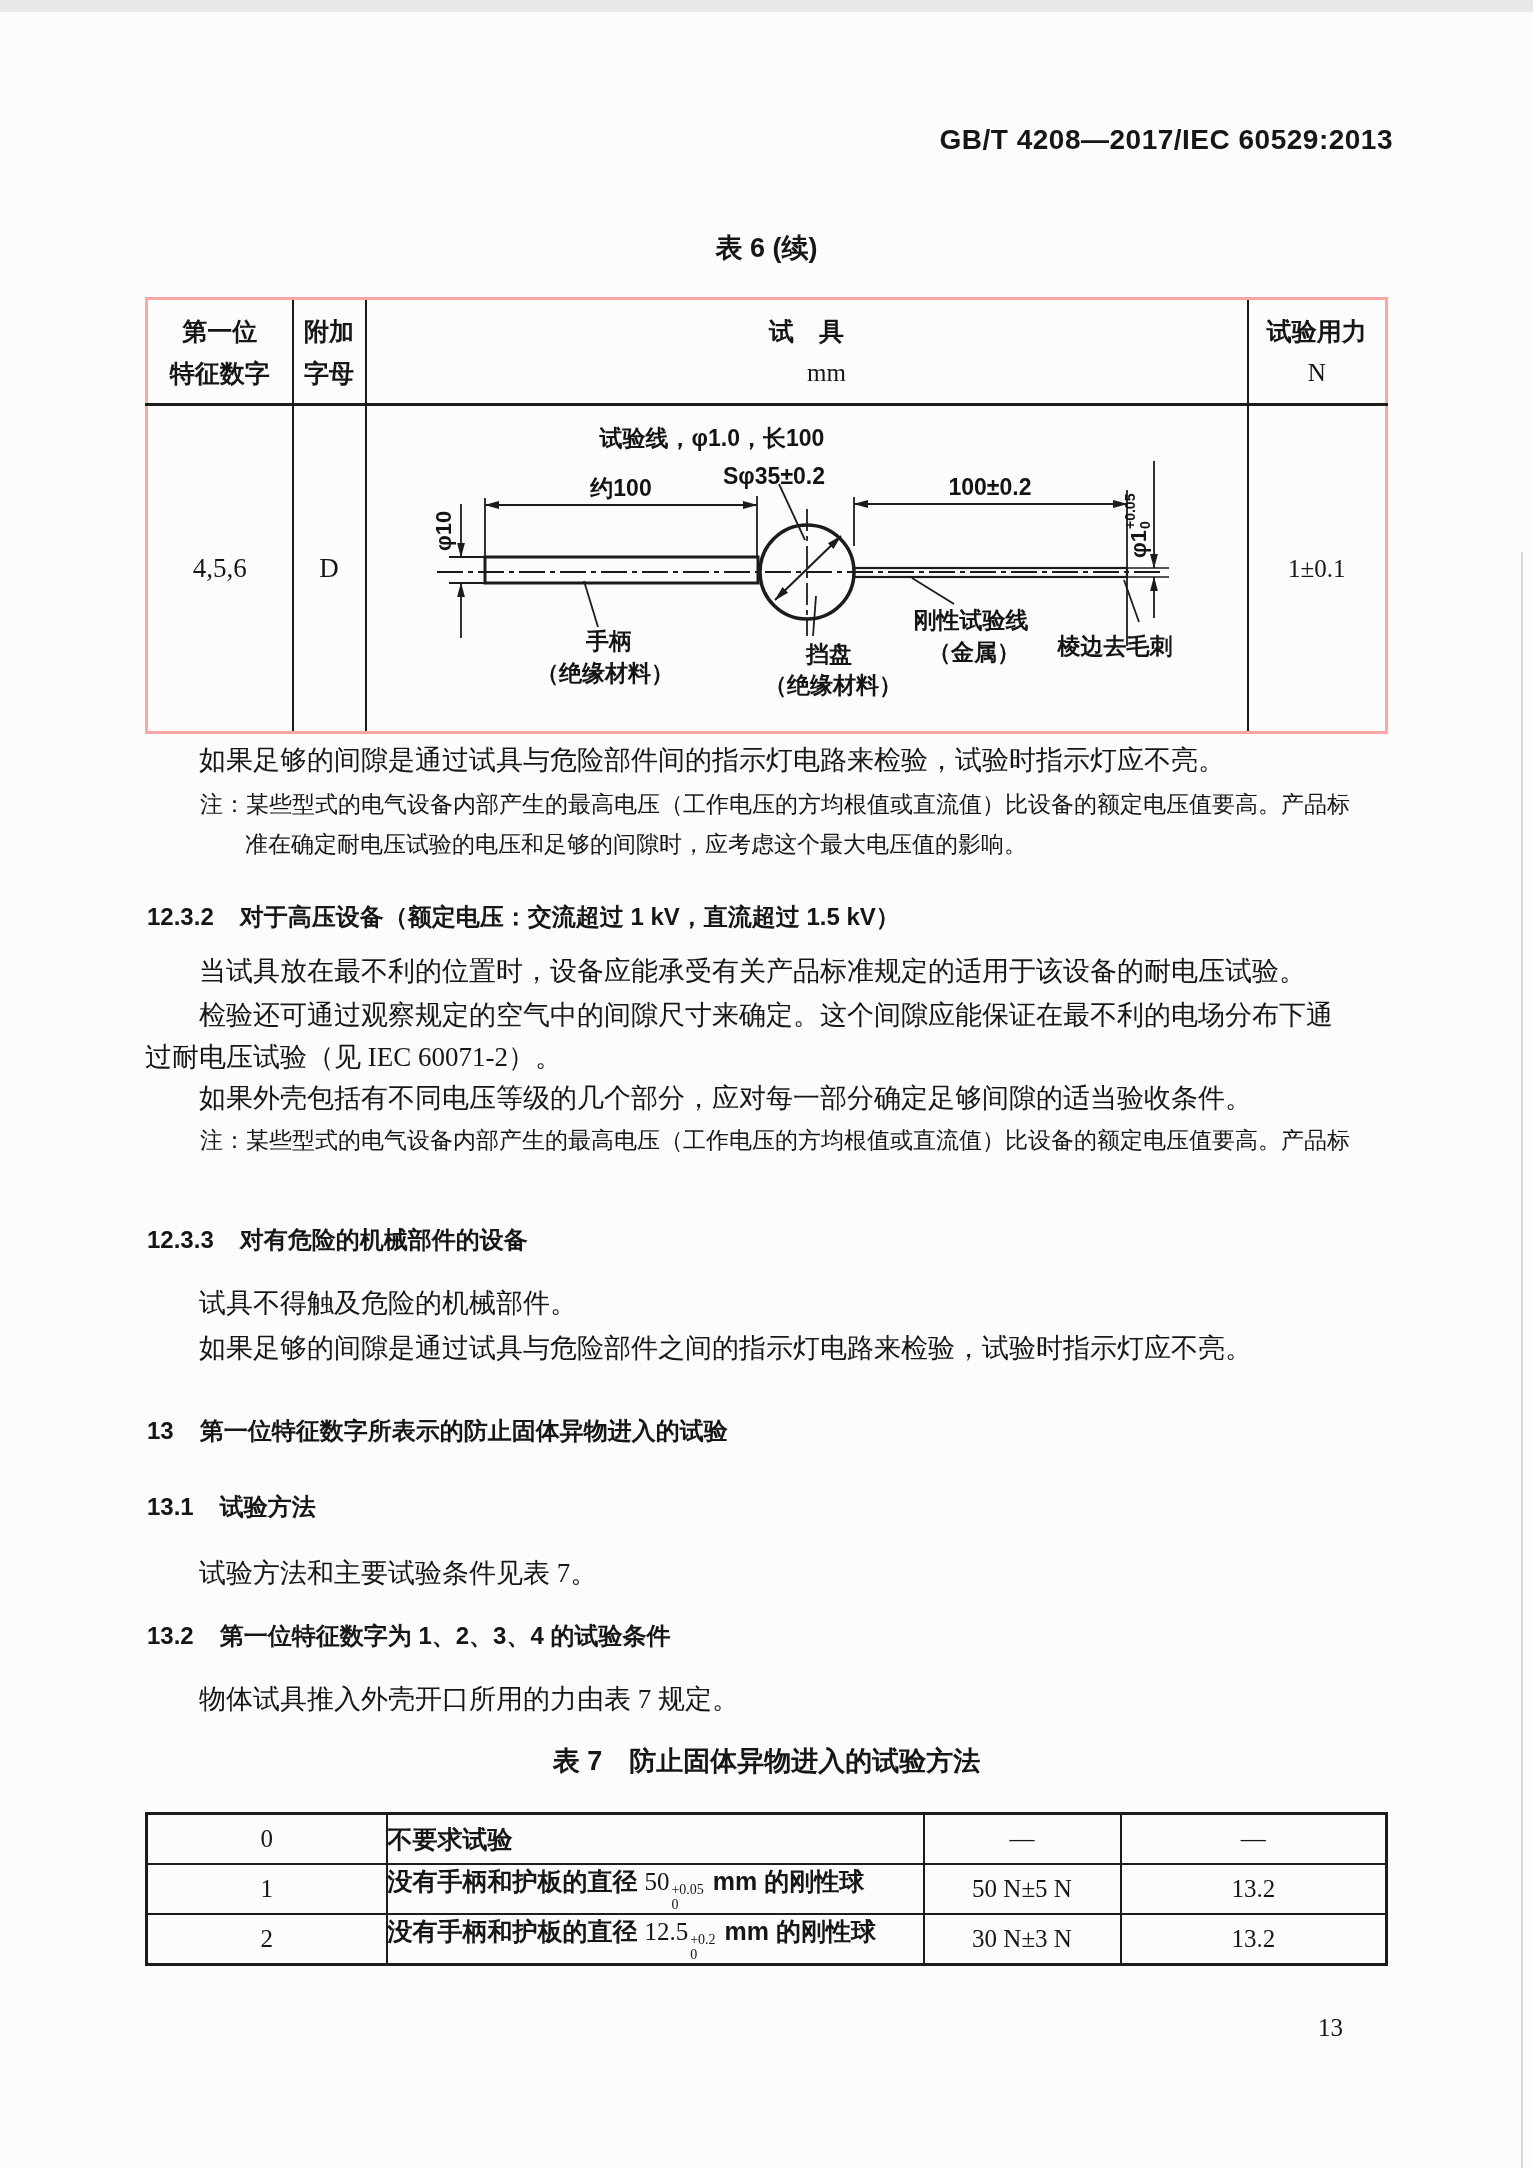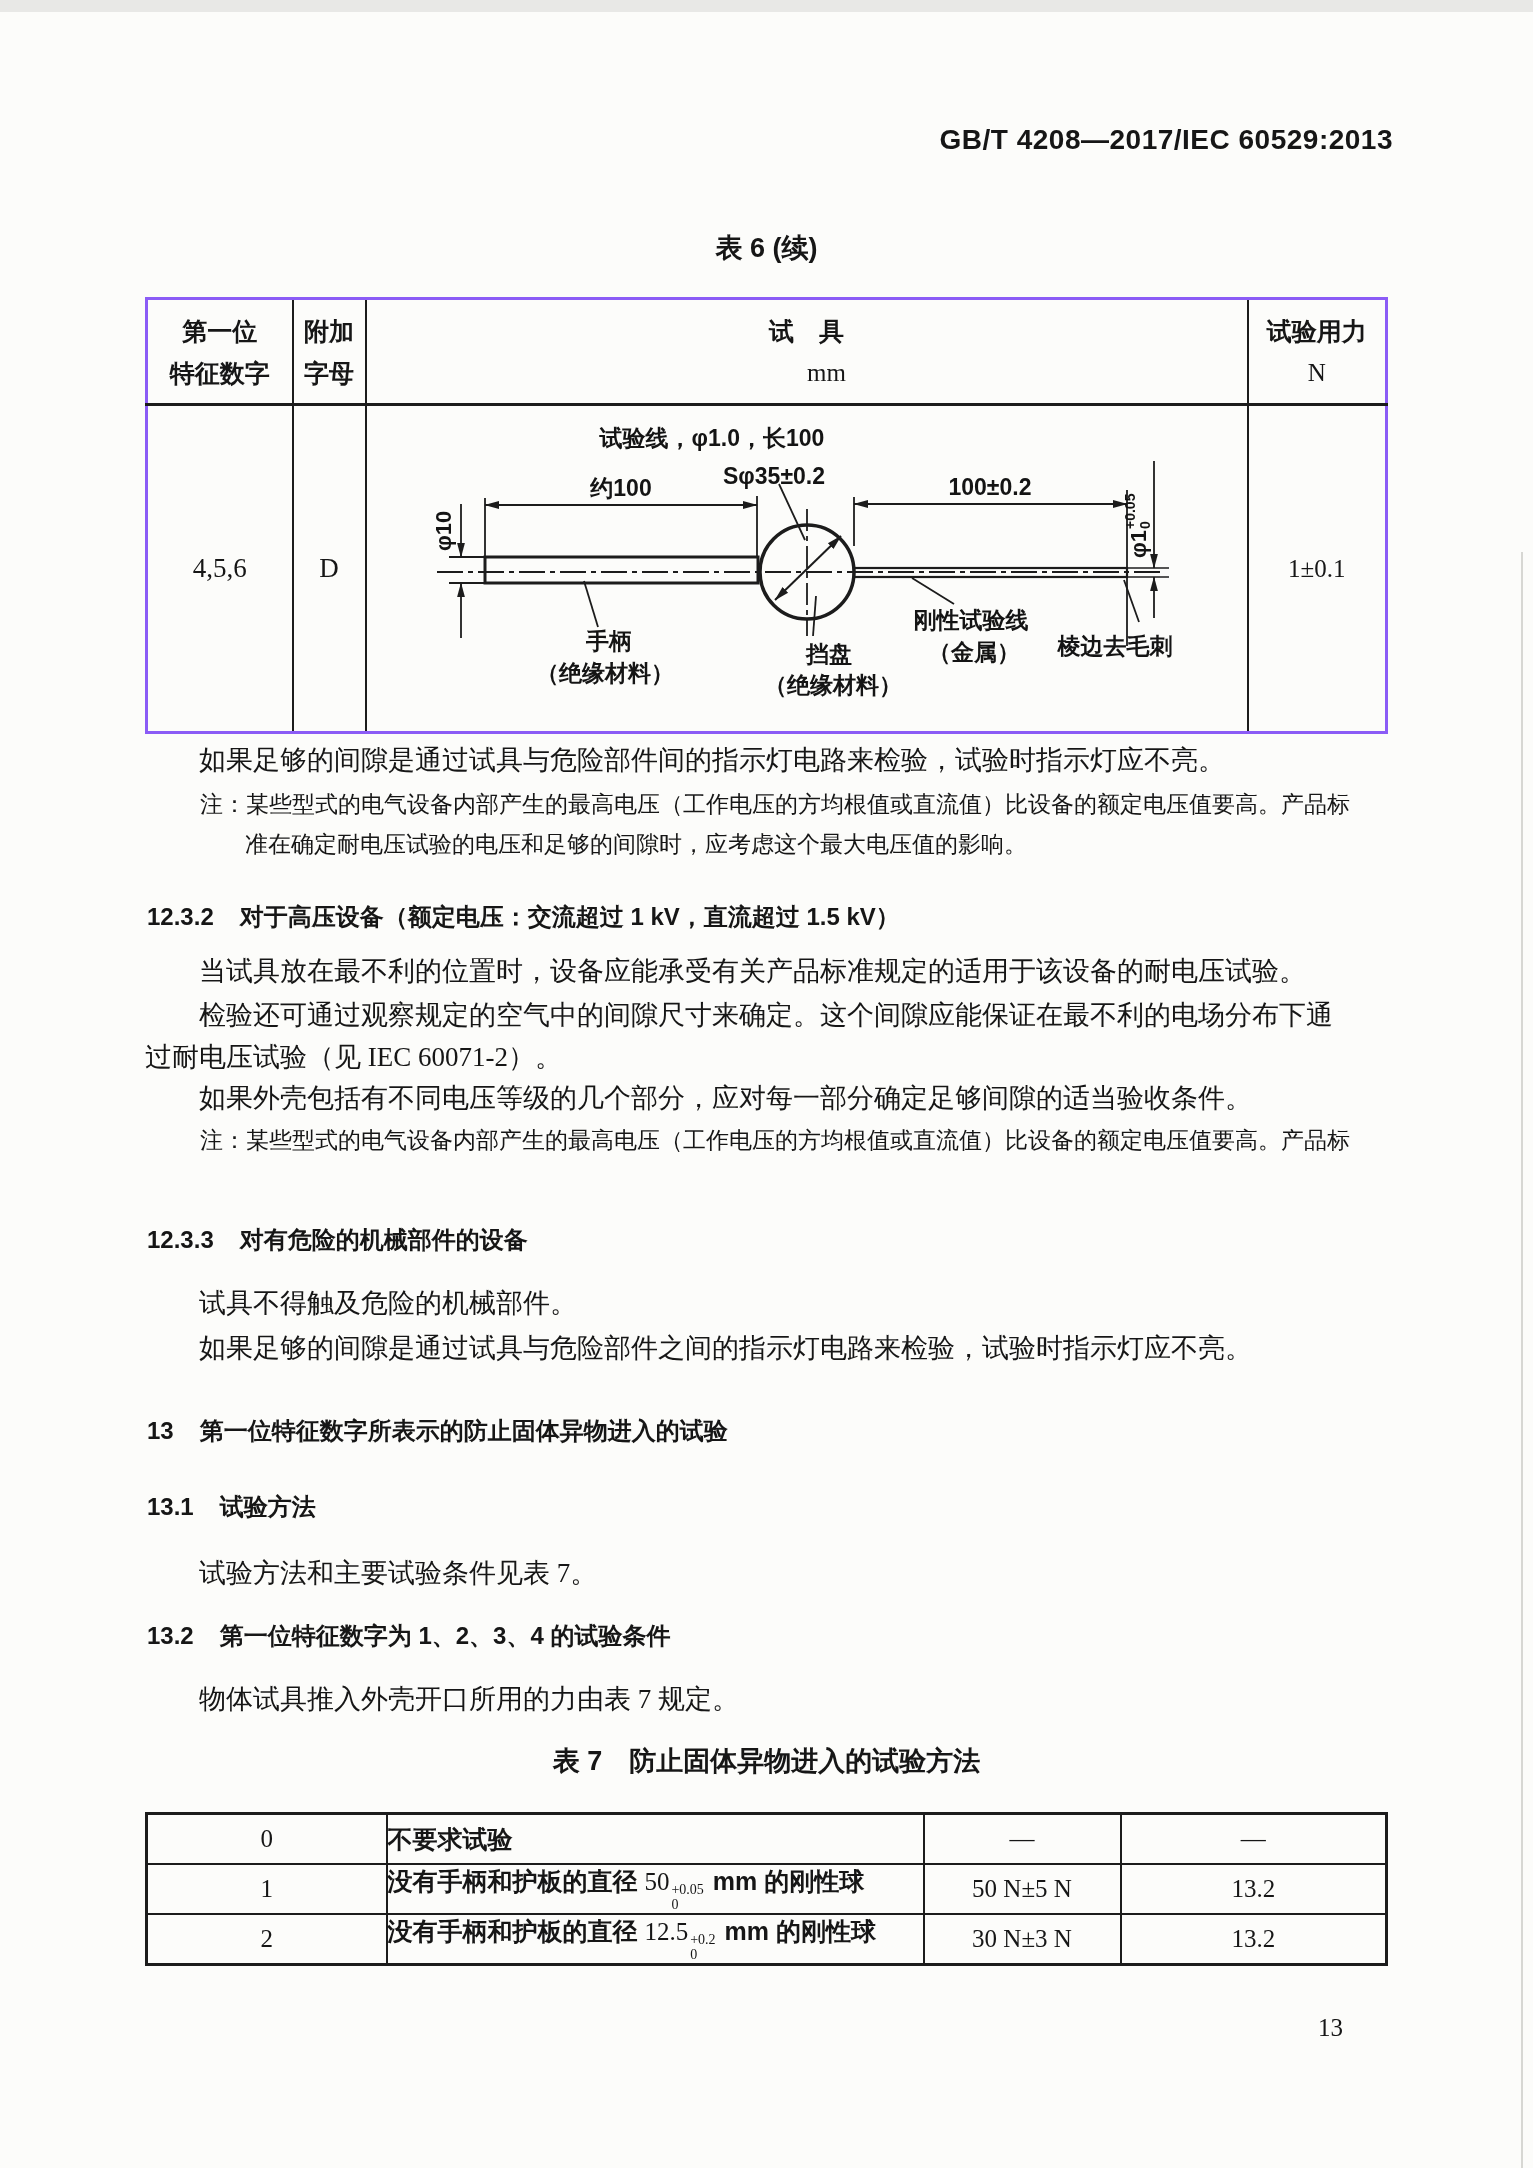--- a/index.html
+++ b/index.html
@@ -39,21 +39,21 @@
   .gbtable td{
     border:2px solid #1c1c1c;
     text-align:center;vertical-align:middle;
     font-size:25px;padding:0;
   }
   .gbtable tr.hdr td{
     border-bottom:3px solid #1c1c1c;
     font-family:"Liberation Sans","DejaVu Sans",sans-serif;
     font-weight:bold;font-size:25px;line-height:42px;
   }
-  #table6{top:285px;border:3px solid #8b5cf6;}
+  #table6{top:285px;border:3px solid #fca5a5;}
   #table6 tr.hdr td{height:103px;}
   #table6 tr.data td{height:318px;font-size:27px;}
   #table6 td.diag-cell{padding:0;vertical-align:top;}
   #table7{top:1800px;border:3px solid #1c1c1c;}
   #table7 tr.hdr td{height:50px;}
   #table7 tr td{height:48px;}
   #table7 .t7-method{
     text-align:left;
     font-family:"Liberation Sans","DejaVu Sans",sans-serif;
     font-weight:bold;font-size:25px;

